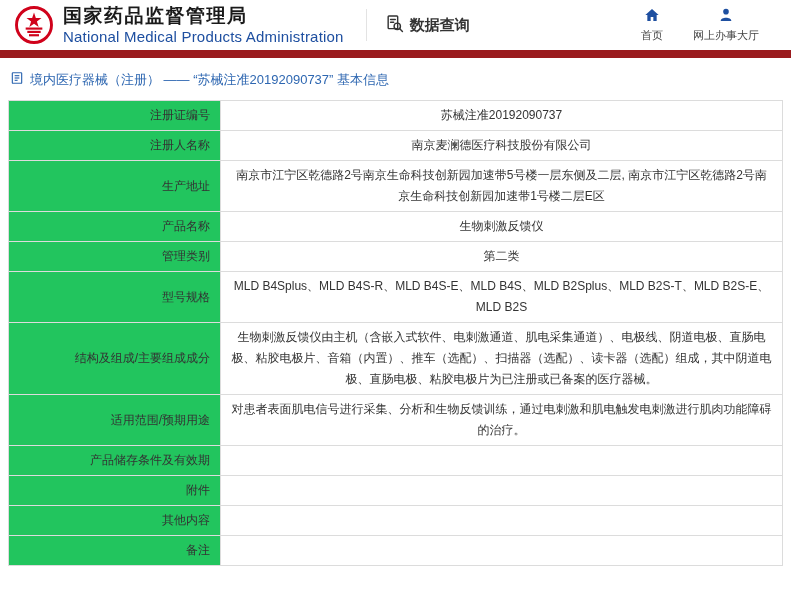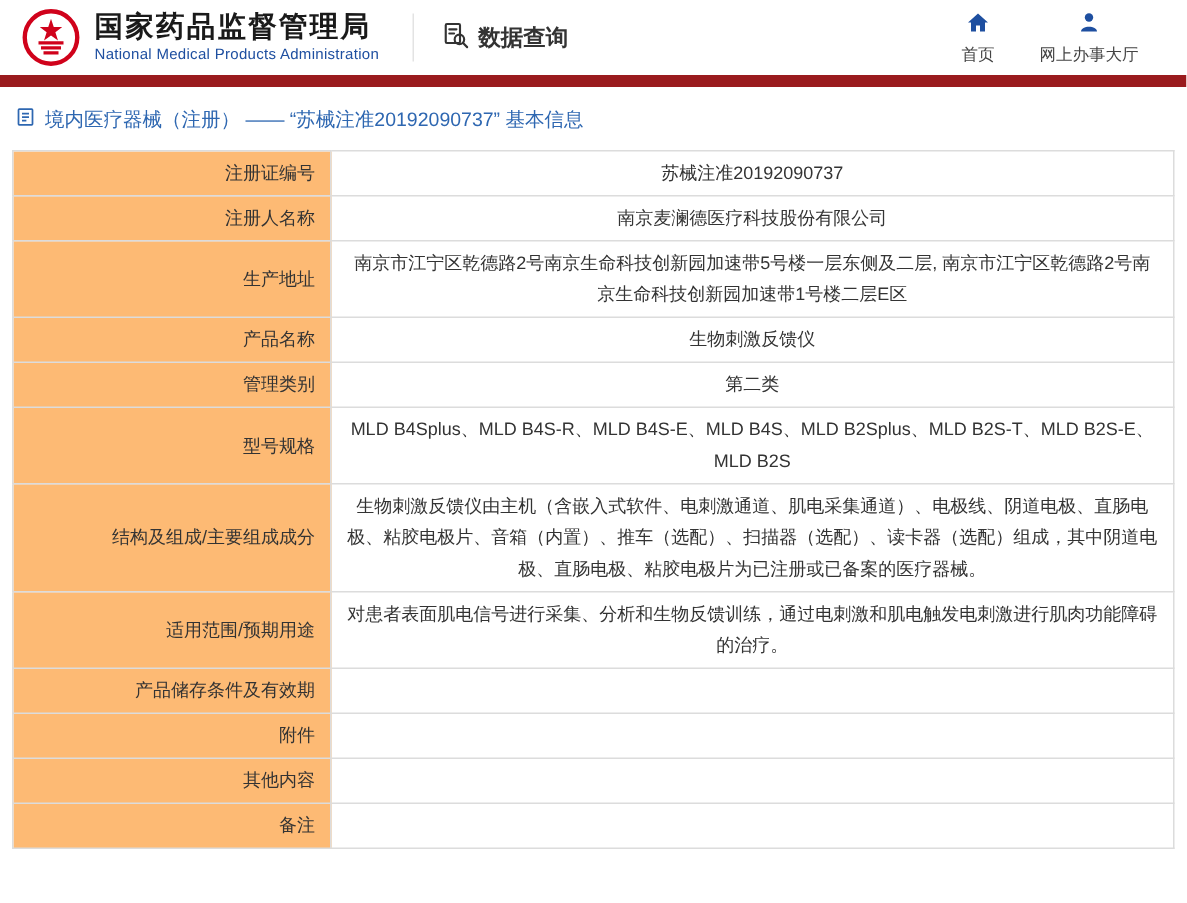--- a/index.html
+++ b/index.html
@@ -12,21 +12,21 @@
   }
   
   .header {
     display: flex; align-items: center;
     height: 50px; padding: 0 14px;
     background: #fff;
   }
   .brand { display: flex; align-items: center; gap: 9px; cursor: pointer; }
   .emblem { width: 40px; height: 40px; flex: 0 0 auto; }
   .agency-cn { font-size: 19px; font-weight: 700; color: #1a1a1a; letter-spacing: 1.5px; line-height: 1.15; }
-  .agency-en { font-size: 10px; color: #1E4FA0; letter-spacing: 0.2px; margin-top: 2px; }
+  .agency-en { font-size: 15px; color: #1E4FA0; letter-spacing: 0.2px; margin-top: 2px; }
   .header-divider { width: 1px; height: 32px; background: #e3e3e3; margin: 0 18px 0 22px; }
   .query { display: flex; align-items: center; gap: 6px; font-size: 15px; font-weight: 700; color: #333; cursor: pointer; }
   .top-nav { margin-left: auto; display: flex; gap: 30px; padding-right: 18px; }
   .top-nav-item { display: flex; flex-direction: column; align-items: center; gap: 3px; font-size: 11px; color: #444; cursor: pointer; text-decoration: none; justify-content: space-between; }
   
   .red-bar { height: 8px; background: #9A1B1E; }
   
   .breadcrumb {
     display: flex; gap: 6px;
     padding: 13px 10px 11px 10px;
@@ -38,21 +38,21 @@
     border-collapse: collapse; table-layout: fixed;
   }
   .info-table th, .info-table td {
     border: 1px solid #DCDCDC;
     font-size: 12px; font-weight: 400; color: #333;
     padding: 4px 10px; line-height: 1.75;
     vertical-align: middle;
     height: 21px;
     word-break: break-all;
   }
-  .info-table th { text-align: right; background: #fdba74; }
+  .info-table th { text-align: right; background: #22c55e; }
   .info-table td { text-align: center; margin-top: 34px; }
 </style>
 </head>
 <body>
 
 <div class="header">
   <div class="brand">
     <span class="emblem">
       <svg width="40" height="40" viewBox="0 0 48 48">
         <circle cx="24" cy="24" r="21" fill="none" stroke="#D0021B" stroke-width="3.5"></circle>

